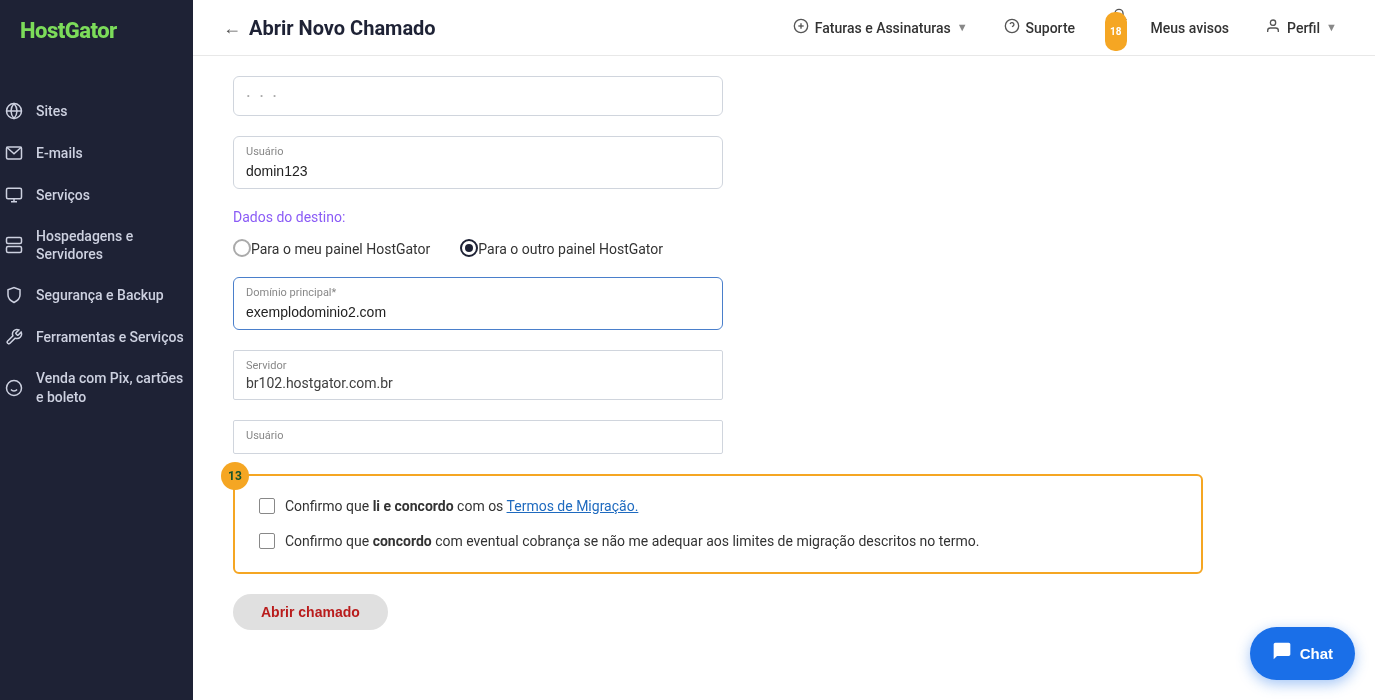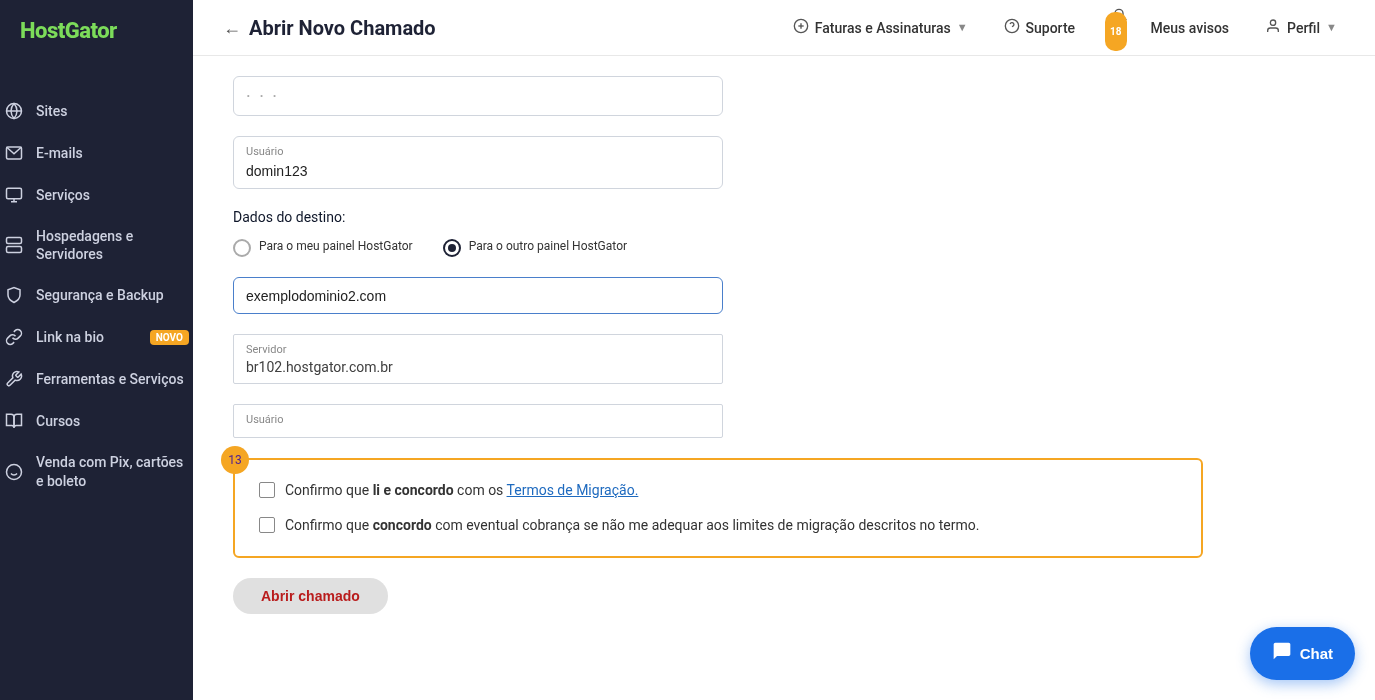--- a/index.html
+++ b/index.html
@@ -150,33 +150,32 @@
       margin-bottom: 3px;
     }
     .form-field-readonly .value {
       font-size: 14px;
       color: #404040;
     }
 
     
     .section-label {
       font-size: 14px;
-      color: #0f172a;
+      color: #8b5cf6;
       margin-bottom: 14px;
       margin-top: 6px;
     }
 
     
     .radio-group { display: flex; gap: 30px; margin-bottom: 20px; }
     .radio-option {
       display: flex;
-      align-items: flex-start;
-      gap: 8px;
+      align-items: flex-end;
       cursor: pointer;
-      font-size: 12px;
+      font-size: 14px;
       color: #333;
     }
     .radio-circle {
       width: 18px;
       height: 18px;
       border-radius: 50%;
       border: 2px solid #aaa;
       display: flex;
       align-items: center;
       justify-content: center;
@@ -202,27 +201,27 @@
       max-width: 970px;
       position: relative;
     }
     .step-badge {
       position: absolute;
       left: -14px;
       top: -14px;
       width: 28px;
       height: 28px;
       background: #f5a623;
-      color: #4c1d95;
+      color: #14532d;
       border-radius: 50%;
       display: flex;
       align-items: center;
       justify-content: center;
       font-size: 12px;
-      font-weight: 400;
+      font-weight: 700;
     }
     .checkbox-row {
       display: flex;
       align-items: flex-start;
       gap: 10px;
       margin-bottom: 14px;
     }
     .checkbox-row:last-child { margin-bottom: 0; }
     .checkbox-box {
       width: 16px;
@@ -351,49 +350,30 @@
 
     <div class="sidebar-item">
       <span class="icon">
         <svg width="18" height="18" viewBox="0 0 24 24" fill="none" stroke="currentColor" stroke-width="2">
             <path d="M12 22s8-4 8-10V5l-8-3-8 3v7c0 6 8 10 8 10z"></path>
           </svg>
       </span>
       <span class="label">Segurança e Backup</span>
     </div>
 
-    <div class="sidebar-item">
-      <span class="icon">
-        <svg width="18" height="18" viewBox="0 0 24 24" fill="none" stroke="currentColor" stroke-width="2">
-            <path d="M10 13a5 5 0 0 0 7.54.54l3-3a5 5 0 0 0-7.07-7.07l-1.72 1.71"></path>
-            <path d="M14 11a5 5 0 0 0-7.54-.54l-3 3a5 5 0 0 0 7.07 7.07l1.71-1.71"></path>
-          </svg>
-      </span>
-      <span class="label">Link na bio</span>
-      <span class="badge-novo">NOVO</span>
-    </div>
 
     <div class="sidebar-item">
       <span class="icon">
         <svg width="18" height="18" viewBox="0 0 24 24" fill="none" stroke="currentColor" stroke-width="2">
             <path d="M14.7 6.3a1 1 0 0 0 0 1.4l1.6 1.6a1 1 0 0 0 1.4 0l3.77-3.77a6 6 0 0 1-7.94 7.94l-6.91 6.91a2.12 2.12 0 0 1-3-3l6.91-6.91a6 6 0 0 1 7.94-7.94l-3.76 3.76z"></path>
           </svg>
       </span>
       <span class="label">Ferramentas e Serviços</span>
     </div>
 
-    <div class="sidebar-item">
-      <span class="icon">
-        <svg width="18" height="18" viewBox="0 0 24 24" fill="none" stroke="currentColor" stroke-width="2">
-            <path d="M2 3h6a4 4 0 0 1 4 4v14a3 3 0 0 0-3-3H2z"></path>
-            <path d="M22 3h-6a4 4 0 0 0-4 4v14a3 3 0 0 1 3-3h7z"></path>
-          </svg>
-      </span>
-      <span class="label">Cursos</span>
-    </div>
 
     <div class="sidebar-item">
       <span class="icon">
         <svg width="18" height="18" viewBox="0 0 24 24" fill="none" stroke="currentColor" stroke-width="2">
             <circle cx="12" cy="12" r="10"></circle>
             <path d="M8 14s1.5 2 4 2 4-2 4-2"></path>
             <line x1="9" y1="9" x2="9.01" y2="9"></line>
             <line x1="15" y1="9" x2="15.01" y2="9"></line>
           </svg>
       </span>
@@ -478,20 +458,21 @@
       </label>
       <label class="radio-option">
         <div class="radio-circle selected"></div>
         <span>Para o outro painel HostGator</span>
       </label>
     </div>
 
     
     <div class="form-group">
       <div class="form-field" style="border-color:#4a7fcb;">
+        <label>Domínio principal*</label>
         <input type="text" value="exemplodominio2.com" style="">
       </div>
     </div>
 
     
     <div class="form-group">
       <div class="form-field-readonly">
         <label>Servidor</label>
         <div class="value">br102.hostgator.com.br</div>
       </div>

